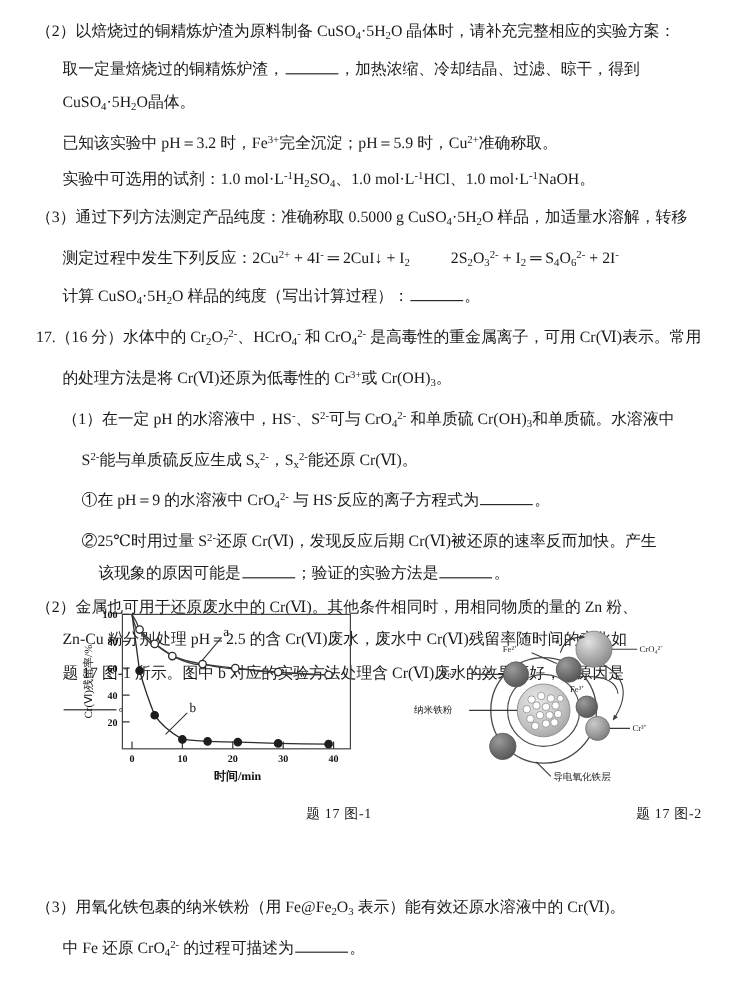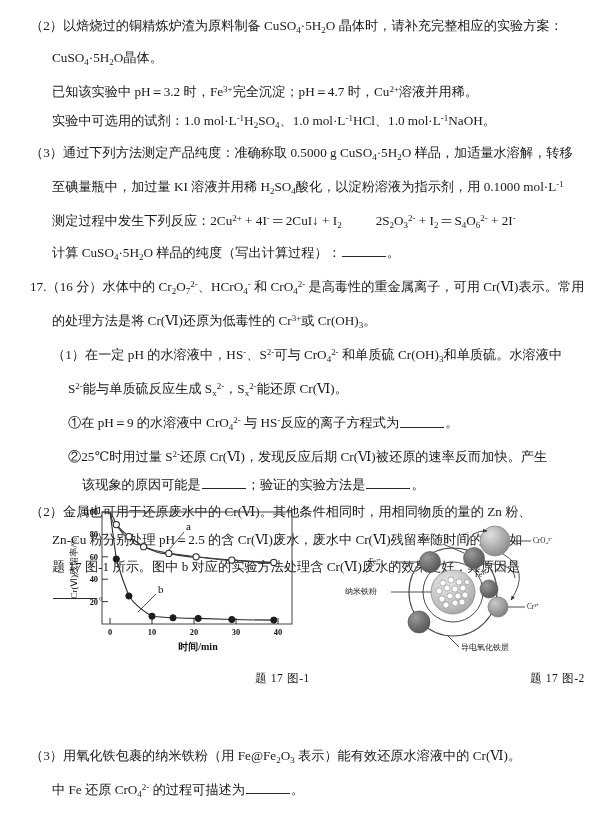--- a/index.html
+++ b/index.html
@@ -71,30 +71,30 @@
 </style>
 </head>
 <body>
 
 <div class="page">
 
   <div class="body-text">
 
     <p class="ind0"><span>（2）</span><span>以焙烧过的铜精炼炉渣为原料制备 CuSO</span><sub>4</sub><span>·5H</span><sub>2</sub><span>O 晶体时，请补充完整相应的实验方案：</span></p>
 
+    <p class="hang"><span>取一定量焙烧过的铜精炼炉渣，</span><span class="blank"></span><span>，加热浓缩、冷却结晶、过滤、晾干，得到</span></p>
 
     <p class="hang"><span>CuSO</span><sub>4</sub><span>·5H</span><sub>2</sub><span>O晶体。</span></p>
 
-    <p class="hang"><span>已知该实验中 pH＝3.2 时，Fe</span><sup>3+</sup><span>完全沉淀；pH＝4.7 时，Cu</span><sup>2+</sup><span>溶液并用稀。</span></p>
+    <p class="hang"><span>已知该实验中 pH＝3.2 时，Fe</span><sup>3+</sup><span>完全沉淀；pH＝5.9 时，Cu</span><sup>2+</sup><span>准确称取。</span></p>
 
     <p class="hang"><span>实验中可选用的试剂：1.0 mol·L</span><sup>-1</sup><span>H</span><sub>2</sub><span>SO</span><sub>4</sub><span>、1.0 mol·L</span><sup>-1</sup><span>HCl、1.0 mol·L</span><sup>-1</sup><span>NaOH。</span></p>
 
     <p class="ind0"><span>（3）</span><span>通过下列方法测定产品纯度：准确称取 0.5000 g CuSO</span><sub>4</sub><span>·5H</span><sub>2</sub><span>O 样品，加适量水溶解，转移</span></p>
 
-    <p class="hang"><span>至碘量瓶中，加过量 KI 溶液并用稀 H</span><sub>2</sub><span>SO</span><sub>4</sub><span>酸化，以淀粉溶液为指示剂，用 0.1000 mol·L</span><sup>-1</sup></p>
 
 
     <p class="hang"><span>测定过程中发生下列反应：</span><span><span>2Cu</span><sup>2+</sup><span> + 4I</span><sup>-</sup><span> ═ 2CuI↓ + I</span><sub>2</sub></span><span class="sp"></span><span><span>2S</span><sub>2</sub><span>O</span><sub>3</sub><sup>2-</sup><span> + I</span><sub>2</sub><span> ═ S</span><sub>4</sub><span>O</span><sub>6</sub><sup>2-</sup><span> + 2I</span><sup>-</sup></span></p>
 
     <p class="hang"><span>计算 CuSO</span><sub>4</sub><span>·5H</span><sub>2</sub><span>O 样品的纯度（写出计算过程）：</span><span class="blank"></span><span>。</span></p>
 
     <p class="q17line"><span>17.</span><span>（16 分）</span><span>水体中的 Cr</span><sub>2</sub><span>O</span><sub>7</sub><sup>2-</sup><span>、HCrO</span><sub>4</sub><sup>-</sup><span> 和 CrO</span><sub>4</sub><sup>2-</sup><span> 是高毒性的重金属离子，可用 Cr(Ⅵ)表示。常用</span></p>
 
     <p class="hang"><span>的处理方法是将 Cr(Ⅵ)还原为低毒性的 Cr</span><sup>3+</sup><span>或 Cr(OH)</span><sub>3</sub><span>。</span></p>
 

